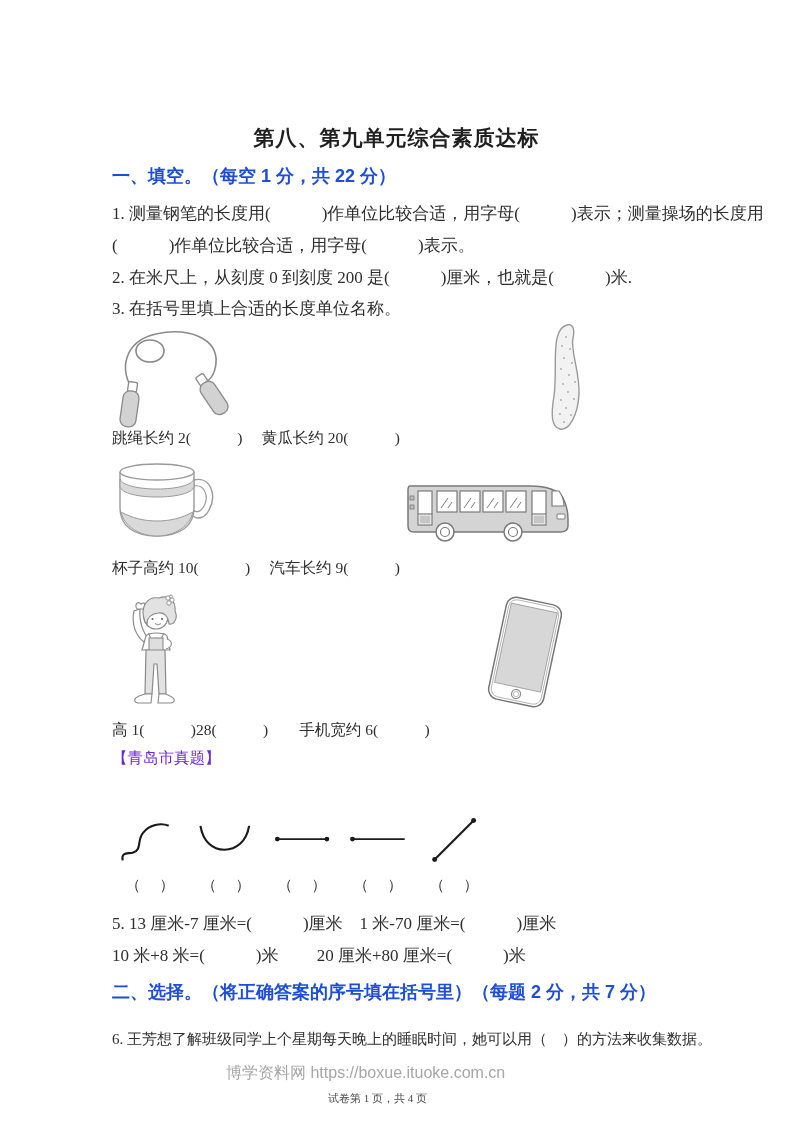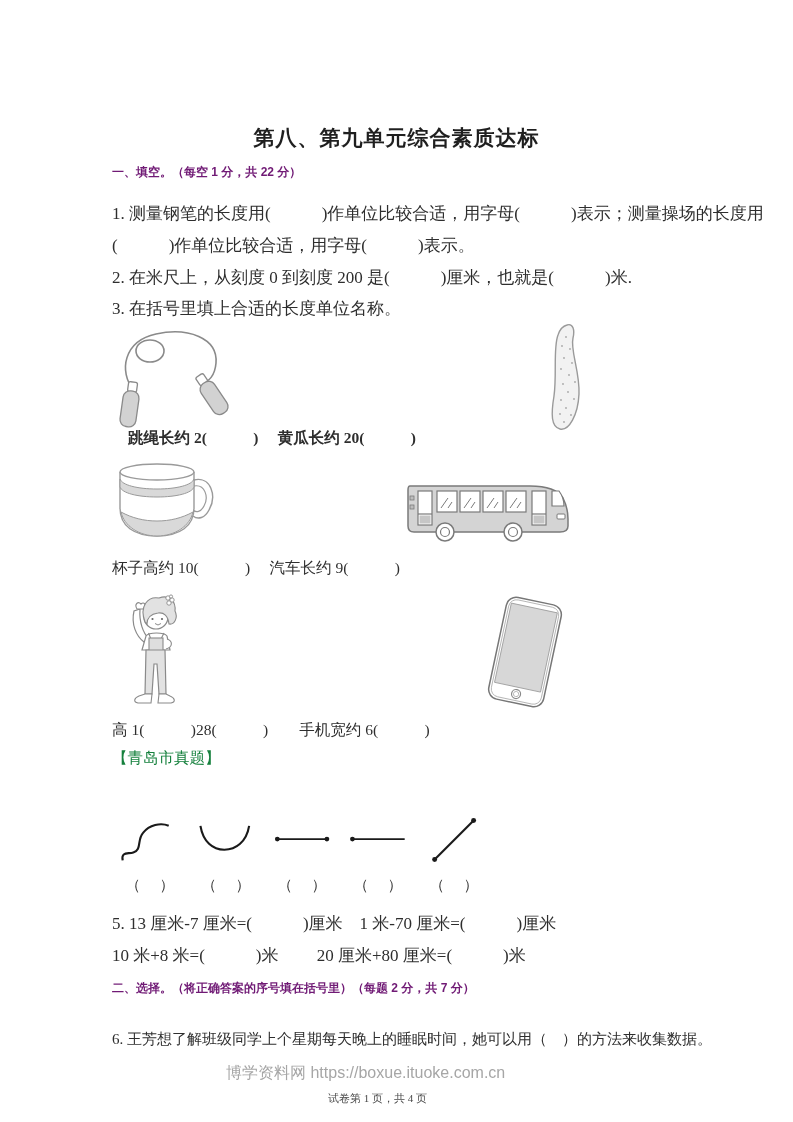--- a/index.html
+++ b/index.html
@@ -12,25 +12,25 @@
     overflow:hidden;
   }
   .abs{position:absolute;white-space:nowrap;}
   .title{
     left:0;top:124px;width:793px;text-align:center;
     font-family:"Liberation Sans", sans-serif;
     font-size:21px;font-weight:bold;color:#1f1f1f;letter-spacing:1px;
   }
   .sec-heading{
     font-family:"Liberation Sans", sans-serif;
-    font-size:12px;font-weight:bold;color:#701a75;
+    font-size:18px;font-weight:bold;color:#1d4ed8;
   }
   .body-line{font-size:17px;color:#2e2e2e;}
   .caption{font-size:15.5px;color:#2e2e2e;}
-  .tagline{font-size:15.5px;color:#15803d;}
+  .tagline{font-size:15.5px;color:#6d28d9;}
   .figrow{
     position:absolute;left:114px;top:812px;
     display:flex;gap:2px;
   }
   .figcol{width:74px;display:flex;flex-direction:column;align-items:center;}
   .figcol svg{display:block;}
   .bracket{font-size:15px;color:#3a3a3a;margin-top:8px;letter-spacing:2px;}
   .watermark{
     font-family:"Liberation Sans", sans-serif;
     font-size:16px;color:#a6a6a6;
@@ -80,21 +80,21 @@
       <circle cx="35" cy="70" r="0.9"></circle>
         <circle cx="41" cy="77" r="0.9"></circle>
         <circle cx="28" cy="78" r="0.9"></circle>
       <circle cx="33" cy="86" r="0.9"></circle>
         <circle cx="38" cy="93" r="0.9"></circle>
         <circle cx="27" cy="92" r="0.9"></circle>
       <circle cx="31" cy="100" r="0.9"></circle>
     </g>
   </svg>
 
-  <div class="abs caption" style="left:128px;top:428px;font-weight:bold;">跳绳长约 2(　　　)　 黄瓜长约 20(　　　)</div>
+  <div class="abs caption" style="left:112px;top:428px;">跳绳长约 2(　　　)　 黄瓜长约 20(　　　)</div>
 
   <svg class="abs" style="left:112px;top:460px;" width="102" height="80" viewBox="0 0 102 80">
     <path d="M82,20 C99,16 105,36 97,50 C93,58 86,60 81,56" fill="none" stroke="#9a9a9a" stroke-width="1.4"></path>
     <path d="M82,26 C93,24 97,37 92,46 C89,52 84,53 81,50" fill="#ffffff" stroke="#9a9a9a" stroke-width="1.2"></path>
     <path d="M8,12 L8,48 C8,66 22,76 45,76 C68,76 82,66 82,48 L82,12" fill="#ffffff" stroke="#9a9a9a" stroke-width="1.4"></path>
     <path d="M8,19 C10,25 25,29 45,29 C65,29 80,25 82,19 L82,27 C80,33 65,37 45,37 C25,37 10,33 8,27 Z" fill="#d9d9d9" stroke="#9a9a9a" stroke-width="1"></path>
     <path d="M9,52 C12,66 27,76 45,76 C63,76 78,66 81,52 C70,58 58,61 45,61 C32,61 20,58 9,52 Z" fill="#d9d9d9" stroke="#9a9a9a" stroke-width="1"></path>
     <ellipse cx="45" cy="12" rx="37" ry="8" fill="#ffffff" stroke="#9a9a9a" stroke-width="1.4"></ellipse>
   </svg>
 

